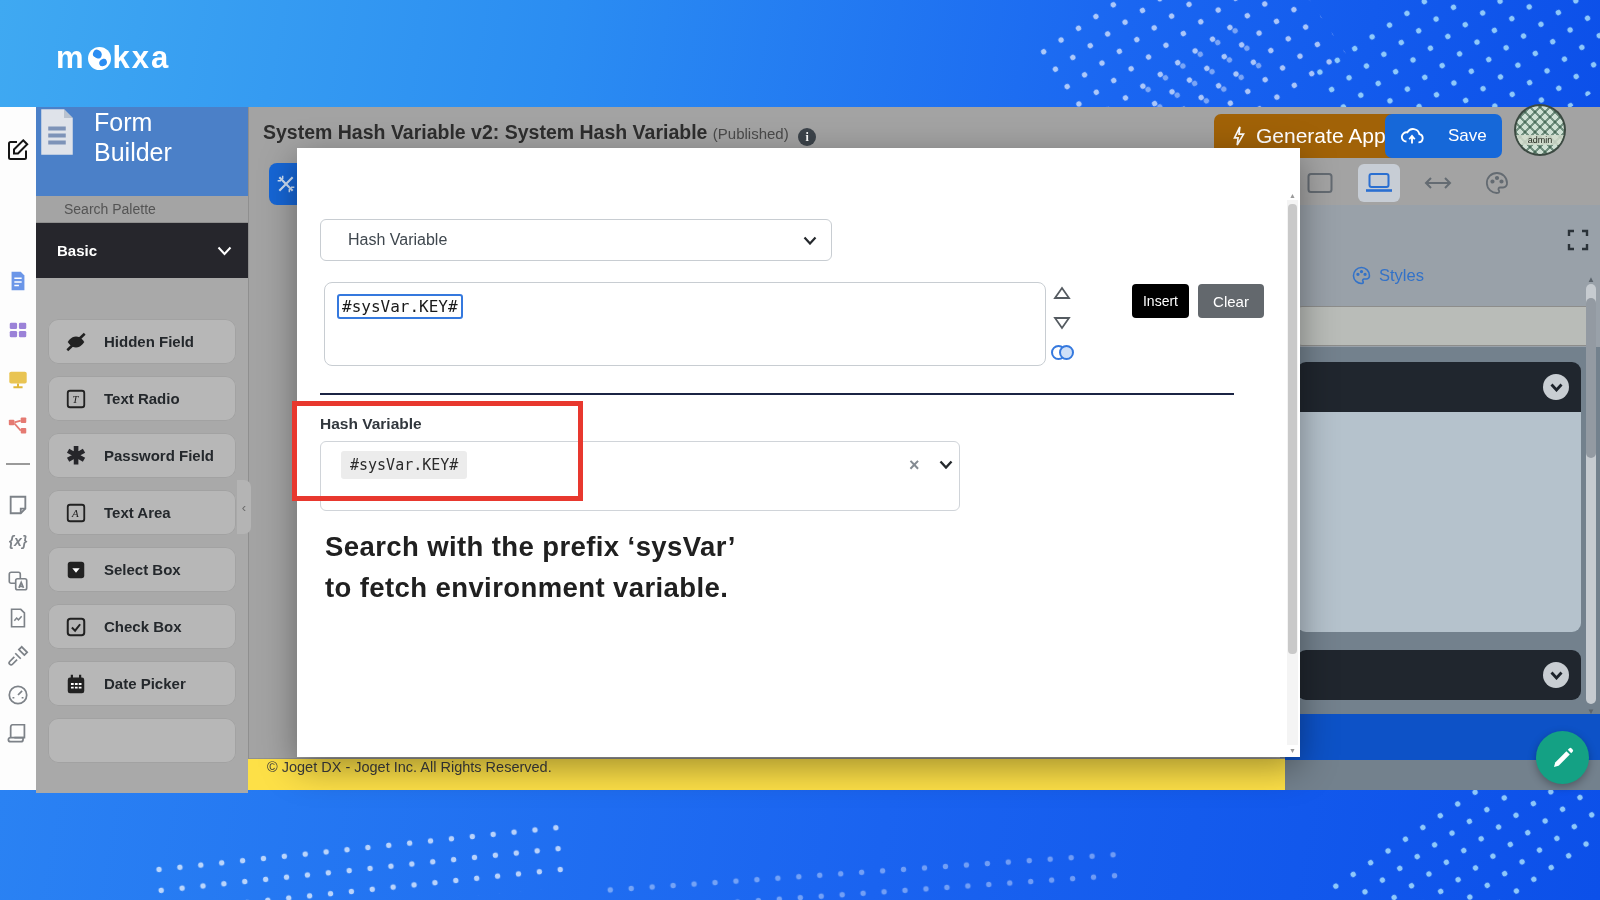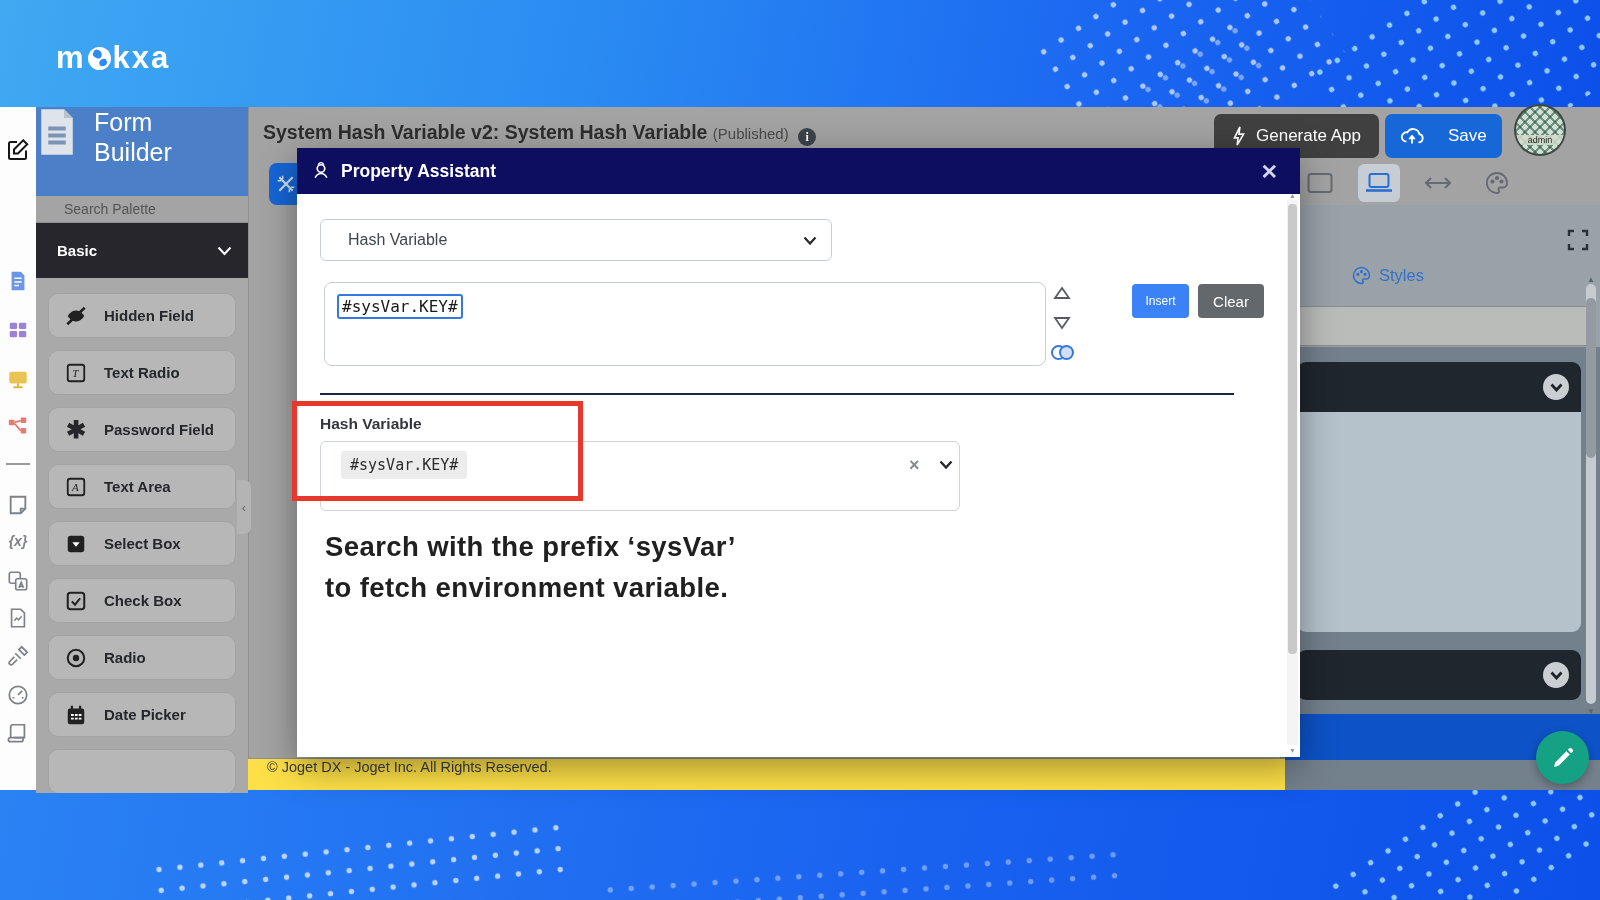--- a/index.html
+++ b/index.html
@@ -44,43 +44,43 @@
   .r-gauge{ margin-top:15px; } .r-scroll{ margin-top:14px; }
 
   
   .palette{ position:absolute; left:36px; top:107px; width:212px; height:686px; background:#a9a9a9; overflow:hidden; }
   .fb-header{ height:89px; background:#4b80c8; color:#fff; display:flex; align-items:flex-start; }
   .fb-header .fbtxt{ font-size:25px; line-height:30px; margin-left:16px; font-weight:400; }
   .search-row{ height:27px; display:flex; align-items:center; padding-left:28px; background:#a4a4a4;
     border-bottom:1px solid #8f8f8f; color:#545454; font-size:14px; cursor:text; }
   .basic-header{ height:55px; background:#26262c; color:#fff; display:flex; align-items:center;
     padding:0 16px 0 21px; font-size:15px; font-weight:bold; cursor:pointer; justify-content:space-between; }
-  .p-items{ padding:15px 12px 0 12px; display:flex; flex-direction:column; gap:12px; }
+  .p-items{ padding:15px 12px 0 12px; display:flex; flex-direction:column; gap:12px;margin-top:26px; }
   .p-item{ height:45px; background:#b7b7b7; border-radius:10px; display:flex; align-items:center;
     padding-left:15px; cursor:grab; box-shadow:0 0 0 1px #a2a2a2 inset; }
   .p-item .pic{ width:26px; height:26px; display:flex; align-items:center; justify-content:center; color:#26262a; }
   .p-item .plbl{ margin-left:15px; font-size:15px; font-weight:600; color:#24282c; }
   .p-item .pic svg{ width:22px; height:22px; }
   .ast{ font-size:24px; font-weight:bold; color:#212121; line-height:22px; }
   .collapse-tab{ position:absolute; left:237px; top:480px; width:14px; height:54px; background:#b4b4b4;
     border-radius:0 7px 7px 0; display:flex; align-items:center; justify-content:center; color:#6b6b6b;
     font-size:13px; cursor:pointer; z-index:5; }
 
   
   .main{ position:absolute; left:248px; top:107px; width:1352px; height:683px; background:#a3a3a3;
     border-left:1px solid #8f8f8f; }
   .doc-title{ position:absolute; left:14px; top:14px; font-size:19.5px; color:#2e2e2e; font-weight:bold; }
   .doc-title .status{ font-weight:400; font-size:15px; color:#4a4a4a;margin-top:36px; }
   .info-dot{ display:inline-block; width:18px; height:18px; border-radius:50%; background:#3c434a; color:#fff;
     font-size:12px; font-weight:bold; text-align:center; line-height:18px; font-family:"Liberation Serif",serif;
     vertical-align:-2px; margin-left:4px; }
   .frag-btn{ position:absolute; left:20px; top:56px; width:34px; height:42px; background:#1666d6;
     border-radius:8px 0 0 8px; display:flex; align-items:center; justify-content:center; cursor:pointer; }
-  .gen-btn{ position:absolute; left:965px; top:7px; height:44px; padding:0 18px; background:#404040;
-    border-radius:7px; color:#fff; font-size:17px; display:flex; align-items:center; gap:10px; cursor:pointer; border:none;}
+  .gen-btn{ position:absolute; left:965px; top:7px; height:44px; padding:0 18px; background:#a16207;
+    border-radius:7px; color:#fff; font-size:21px; display:flex; align-items:center; gap:10px; cursor:pointer; border:none;}
   .save-btn{ position:absolute; left:1136px; top:7px; height:44px; padding:0 15px; background:#1668d9;
     border-radius:7px; color:#fff; font-size:17px; display:flex; align-items:center; gap:24px; cursor:pointer; border:none;}
   .device-row{ position:absolute; left:1050px; top:57px; display:flex; align-items:center; gap:17px; }
   .dev{ width:42px; height:38px; display:flex; align-items:center; justify-content:center; border-radius:6px; cursor:pointer; color:#646b72;}
   .dev.active{ background:#c7cdd5; color:#2a6fd1; }
 
   
   .rp-top{ position:absolute; left:1280px; top:205px; width:320px; height:142px; background:#99a1a9; }
   .rp-slate{ position:absolute; left:1280px; top:347px; width:320px; height:443px; background:#73818d; }
   .fullscreen{ position:absolute; left:1566px; top:228px; width:24px; height:24px; cursor:pointer; color:#2b3238;}
@@ -130,22 +130,22 @@
   .editor{ position:absolute; left:27px; top:134px; width:722px; height:84px; background:#fff;
     border:1px solid #c8cdd2; border-radius:8px; padding:11px 12px; cursor:text; }
   .token-sel{ display:inline-block; font-family:"DejaVu Sans Mono", monospace; font-size:16px; color:#1a1a1a;
     border:2px solid #3579de; border-radius:3px; padding:1px 3px; }
   
   .ctrl{ position:absolute; left:756px; cursor:pointer; color:#555b61; }
   .ctrl svg{ display:block; }
   .toggle-ic{ position:absolute; left:754px; top:197px; width:24px; height:17px; cursor:pointer; }
   .toggle-ic .c1{ position:absolute; left:0; top:0; width:15px; height:15px; border:2px solid #3579de; border-radius:50%; background:#fff;}
   .toggle-ic .c2{ position:absolute; left:8px; top:0; width:15px; height:15px; border:2px solid #3579de; border-radius:50%; background:#cfe0f8;}
-  .btn-insert{ position:absolute; left:835px; top:136px; width:57px; height:34px; background:#3b82f6; color:#fff;
-    border:none; border-radius:4px; font-size:12px; cursor:pointer; }
+  .btn-insert{ position:absolute; left:835px; top:136px; width:57px; height:34px; background:#000000; color:#fff;
+    border:none; border-radius:4px; font-size:14px; cursor:pointer; }
   .btn-clear{ position:absolute; left:901px; top:136px; width:66px; height:34px; background:#63686d; color:#fff;
     border:none; border-radius:4px; font-size:15px; cursor:pointer; }
   .mdivider{ position:absolute; left:23px; top:245px; width:914px; height:2px; background:#1b2444; }
   .red-rect{ position:absolute; left:-5px; top:253px; width:291px; height:100px; border:5px solid #e8382e; z-index:6; }
   .hv-label{ position:absolute; left:23px; top:267px; font-size:15.5px; font-weight:600; color:#31373d; }
   .combo{ position:absolute; left:23px; top:293px; width:640px; height:70px; background:#fff;
     border:1px solid #d0d4d9; border-radius:6px; cursor:pointer; }
   .combo .chip{ position:absolute; left:20px; top:9px; background:#ececec; border-radius:3px; padding:5px 9px;
     font-family:"DejaVu Sans Mono", monospace; font-size:15px; color:#2b2b2b; }
   .combo .cx{ position:absolute; left:588px; top:13px; color:#848b92; font-size:18px; font-weight:bold; cursor:pointer;}
@@ -430,56 +430,38 @@
         <span class="pic">
           <svg viewBox="0 0 24 24" fill="none" stroke="#212121" stroke-width="2.2">
               <rect x="3" y="3" width="18" height="18" rx="3"></rect>
               <path d="M7.5 12.5 11 16l5.5-7"></path>
             </svg>
         </span>
         <span class="plbl">Check Box</span>
       </div>
       <div class="p-item">
         <span class="pic">
-          <svg viewBox="0 0 24 24" fill="none" stroke="#212121" stroke-width="2.2">
-              <circle cx="12" cy="12" r="9"></circle>
-              <circle cx="12" cy="12" r="3.5" fill="#212121" stroke="none"></circle>
-            </svg>
-        </span>
-        <span class="plbl">Radio</span>
-      </div>
-      <div class="p-item">
-        <span class="pic">
           <svg viewBox="0 0 24 24">
               <rect x="3" y="5" width="18" height="17" rx="2.5" fill="#212121"></rect>
               <path d="M7.5 2v5M16.5 2v5" stroke="#212121" stroke-width="2.4"></path>
               <path d="M6.5 11h3v2h-3zM10.8 11h3v2h-3zM15 11h3v2h-3zM6.5 15h3v2h-3zM10.8 15h3v2h-3zM15 15h3v2h-3z" fill="#fff"></path>
             </svg>
         </span>
         <span class="plbl">Date Picker</span>
       </div>
       <div class="p-item">
         
       </div>
     </div>
   </div>
   <div class="collapse-tab">
     <span>‹</span>
   </div>
 
   <div class="modal">
-    <div class="modal-header">
-      <svg width="20" height="20" viewBox="0 0 24 24" fill="none" stroke="#fff" stroke-width="2">
-        <circle cx="12" cy="9" r="4.5"></circle>
-          <path d="M5 20c1.5-3.5 4-5 7-5s5.5 1.5 7 5"></path>
-          <path d="M8.5 4.5C9.5 2.8 11 2 12 2s2.5.8 3.5 2.5" stroke-width="1.6"></path>
-      </svg>
-      <span class="mh-title">Property Assistant</span>
-      <span class="mh-close">✕</span>
-    </div>
 
     <div class="type-select">
       <span>Hash Variable</span>
       <svg width="14" height="9" viewBox="0 0 14 9" fill="none" stroke="#25292d" stroke-width="2.2">
           <path d="M1.5 1.5 7 7.5l5.5-6"></path>
         </svg>
     </div>
 
     <div class="editor">
       <span class="token-sel">#sysVar.KEY#</span>

